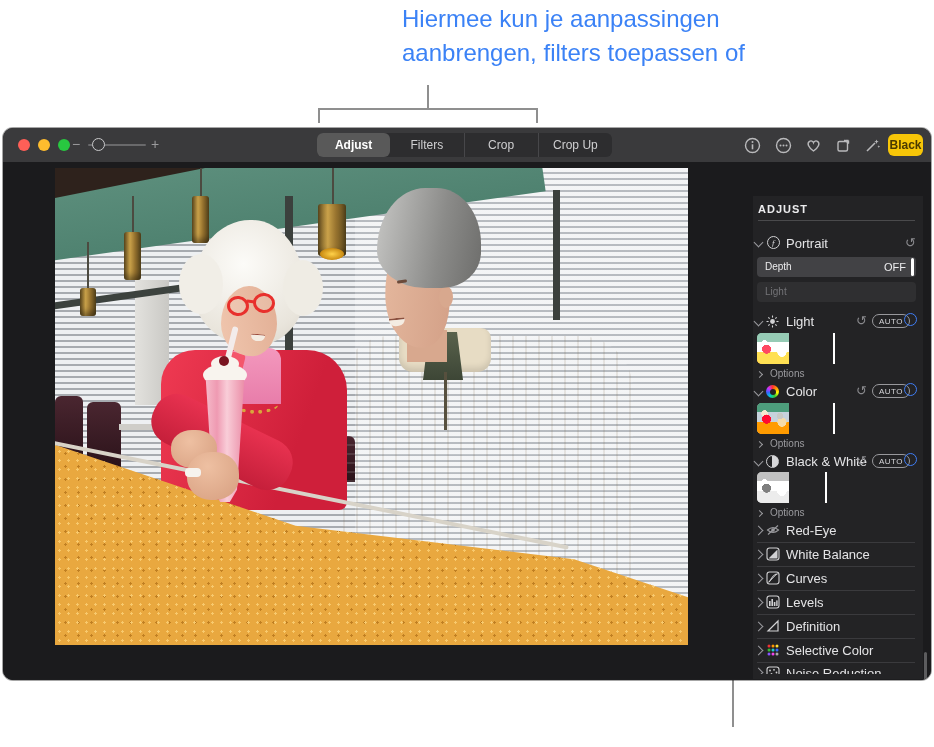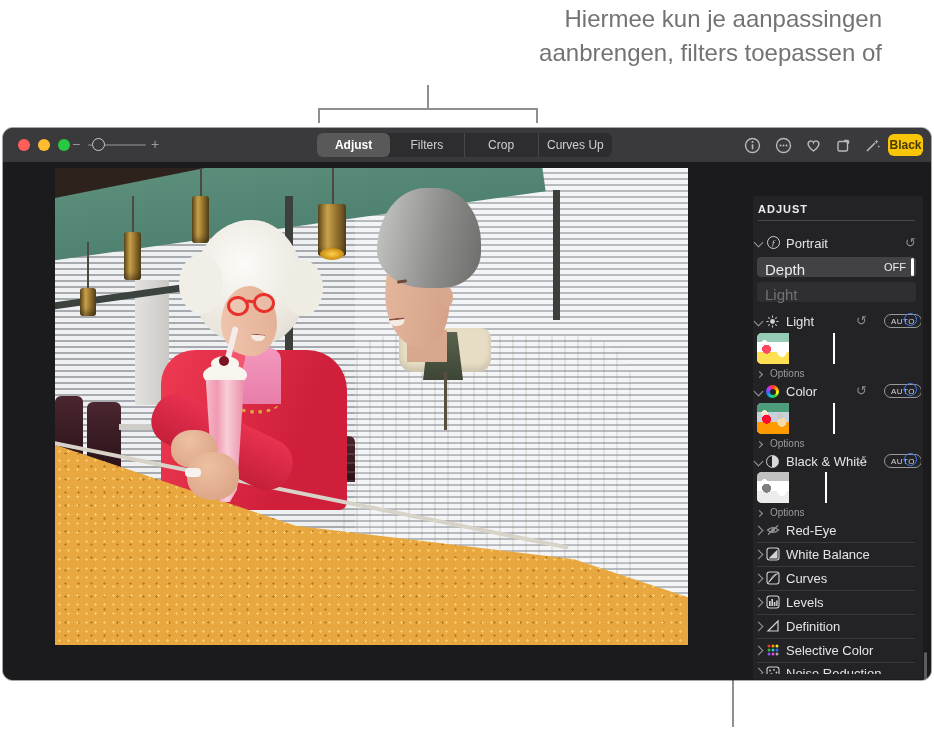--- a/index.html
+++ b/index.html
@@ -1,22 +1,22 @@
 <!DOCTYPE html>
 <html><head>
 <meta charset="utf-8">
 <style>
   * { margin:0; padding:0; box-sizing:border-box; }
   html,body { background:#fff; }
   body { font-family:"Liberation Sans", sans-serif; }
   .stage { position:relative; width:934px; height:747px; background:#fff; overflow:hidden; }
 
   
-  .callout-top { position:absolute; left:402px; top:2px; width:480px; text-align:right;
-    font-size:24px; line-height:34px; color:#737373; }
+  .callout-top { position:absolute; left:402px; top:2px; width:480px; text-align:left;
+    font-size:24px; line-height:34px; color:#3b82f6; }
   .callout-bottom { position:absolute; left:0; top:704px; width:723px; text-align:right;
     font-size:27px; color:#0a0a0a; }
   .cline { position:absolute; background:#8f8f8f; }
 
   
   .window { position:absolute; left:3px; top:128px; width:928px; height:552px;
     background:#1c1c1e; border-radius:10px; overflow:hidden; box-shadow:0 0 0 1px rgba(0,0,0,.35); }
   .titlebar { position:absolute; left:0; top:0; width:100%; height:34px; background:#3a3a3c; }
   .tl { position:absolute; top:11px; width:12px; height:12px; border-radius:50%; }
   .zoomctl { position:absolute; top:0; height:34px; color:#9b9b9d; font-size:14px; }
@@ -127,24 +127,24 @@
   .sb-scroll { position:absolute; left:0; top:6px; width:168px; height:472px; overflow:hidden; }
   .sb * { position:absolute; }
   .sb-h { left:5px; top:1px; font-size:11px; font-weight:bold; letter-spacing:1px; color:#ececee; }
   .sb-hr { left:5px; top:18px; width:157px; height:1px; background:#4a4a4c; }
   .row-label { font-size:13px; color:#e4e4e6; }
   .chev { width:7px; height:7px; border-right:1.6px solid #9a9a9e; border-bottom:1.6px solid #9a9a9e; display:inline-block; }
   .chev.down { transform:rotate(45deg); }
   .chev.right { transform:rotate(-45deg); }
   .reset-glyph { font-size:13px; color:#88888c; }
   .auto-pill { border:1px solid #98989c; border-radius:8px; font-size:8px; color:#d6d6da;
-    padding:1.5px 6px; letter-spacing:.5px;margin-left:12px; }
+    padding:1.5px 6px; letter-spacing:.5px; }
   .bluecirc { width:13px; height:13px; border:1.5px solid #3f7df5; border-radius:50%; }
   .field { left:4px; width:159px; height:20px; background:#424245; border-radius:4px; }
-  .field .fl { position:absolute; left:8px; top:4px; font-size:15px; color:#ececee; }
+  .field .fl { position:absolute; left:8px; top:4px; font-size:10px; color:#ececee; }
   .field .fv { position:absolute; right:10px; top:4px; font-size:11px; color:#ececee; }
   .field .handle { position:absolute; right:2px; top:1px; width:3px; height:18px; background:#fff; border-radius:2px; }
   .field.dim { background:#2f2f31; }
   .field.dim .fl { color:#737377; }
   .options { font-size:10px; color:#9b9b9f; }
   .strip { left:4px; width:159px; height:31px; border-radius:5px; overflow:hidden; display:flex; }
   .strip .seg { width:20%; height:100%;
     background:
       radial-gradient(circle at 30% 52%, #e03446 0 16%, transparent 17%),
       radial-gradient(circle at 24% 34%, #efe9dd 0 10%, transparent 11%),
@@ -195,21 +195,21 @@
 
       <div class="zoomctl zminus">−</div>
       <div class="zoomtrack"></div>
       <div class="zoomknob"></div>
       <div class="zoomctl zplus">+</div>
 
       <div class="tabs">
         <div class="tab sel">Adjust</div>
         <div class="tab">Filters</div>
         <div class="tab">Crop</div>
-        <div class="tab">Curves Up</div>
+        <div class="tab">Crop Up</div>
       </div>
 
       <div class="tbicon" style="left:741px;">
         <svg viewBox="0 0 17 17">
             <circle cx="8.5" cy="8.5" r="7" fill="none" stroke="currentColor" stroke-width="1.4"></circle>
             <rect x="7.7" y="7.3" width="1.6" height="5" fill="currentColor"></rect>
             <circle cx="8.5" cy="5" r="1" fill="currentColor"></circle>
           </svg>
       </div>
       <div class="tbicon" style="left:772px;">

